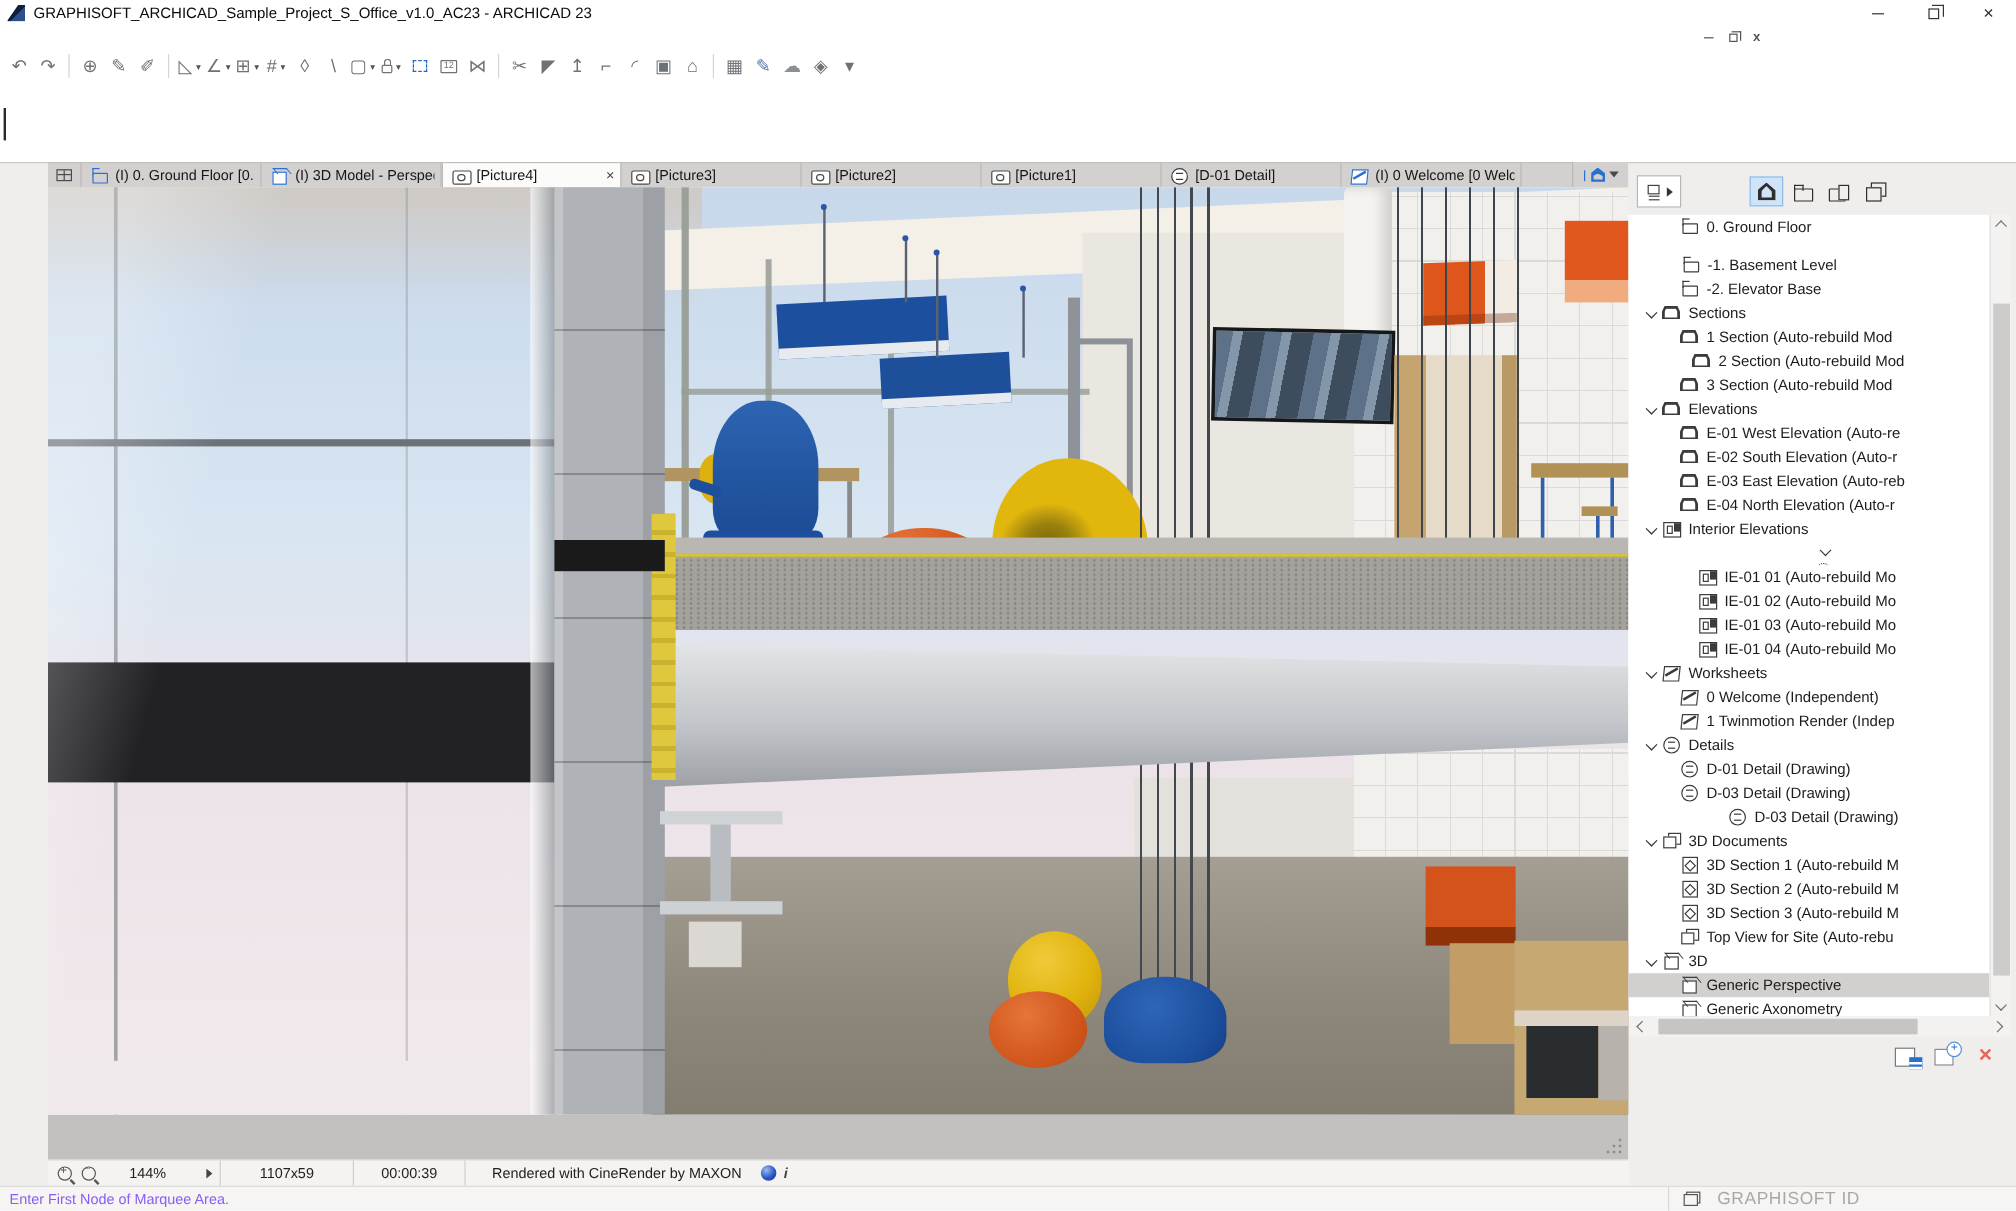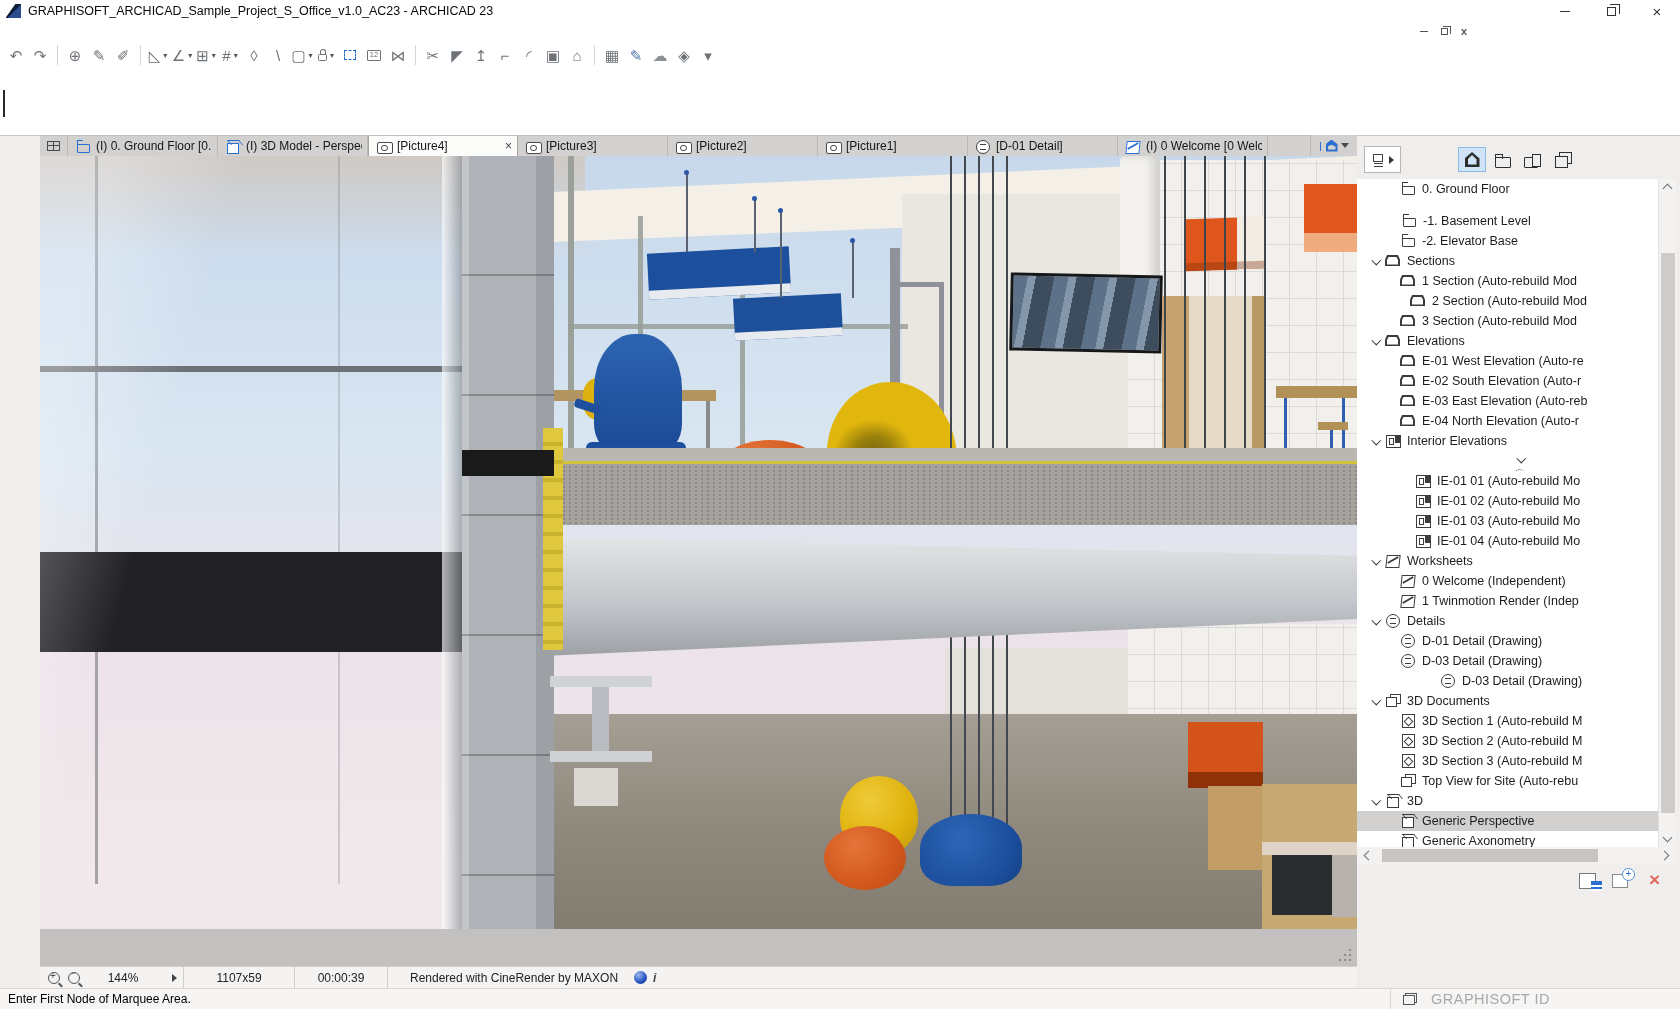--- a/index.html
+++ b/index.html
@@ -226,21 +226,21 @@
   .vs-settings::before { content:""; position:absolute; left:0; top:3px; width:15px; height:14px; border:1.5px solid #777; background:#fff; }
   .vs-settings::after { content:""; position:absolute; right:0; bottom:0; width:11px; height:10px; background:#2a6fd2; box-shadow:inset 0 -2px 0 #fff,inset 0 -4px 0 #2a6fd2,inset 0 -6px 0 #fff; }
   .vs-clone::before { content:""; position:absolute; left:1px; top:4px; width:14px; height:12px; border:1.5px solid #8a8a8a; background:#fff; }
   .vs-clone::after { content:"+"; position:absolute; right:-1px; top:-2px; width:11px; height:11px; border:1.4px solid #5592d8; border-radius:50%; color:#2a6fd2; font-size:10px; line-height:10px; text-align:center; background:#fff; }
   .vs-delete { color:#e2685c; font-size:19px; line-height:20px; text-align:center; font-weight:bold; }
   #properties-bar { position:absolute; left:0; top:762px; width:323px; height:21px; background:#d8d6d4; display:flex; align-items:center; gap:8px; padding-left:10px; border-top:1px solid #c4c2c0; }
   #properties-bar .caret-right { border-left-color:#222; }
 
   
   #bottombar { position:absolute; left:0; top:988px; width:1680px; height:21px; background:#f6f5f4; border-top:1px solid #d8d7d6; display:flex; align-items:center; font-size:12px; }
-  #status-message { padding-left:8px; color:#000000; }
+  #status-message { padding-left:8px; color:#8b5cf6; }
   #bb-right { margin-left:auto; display:flex; align-items:center; height:100%; }
   .bb-sep { width:1px; height:21px; background:#d8d7d6; margin-right:12px; }
   .gs-icn { width:14px; height:12px; position:relative; margin-right:14px; }
   .gs-icn::before { content:""; position:absolute; left:0; bottom:0; width:10px; height:8px; border:1.5px solid #555; background:#f6f5f4; z-index:1; }
   .gs-icn::after { content:""; position:absolute; right:0; top:0; width:10px; height:8px; border:1.5px solid #555; }
   #brand { color:#a8a8a8; font-size:14.5px; letter-spacing:0.5px; padding-right:130px; }
 </style>
 </head>
 <body>
 

